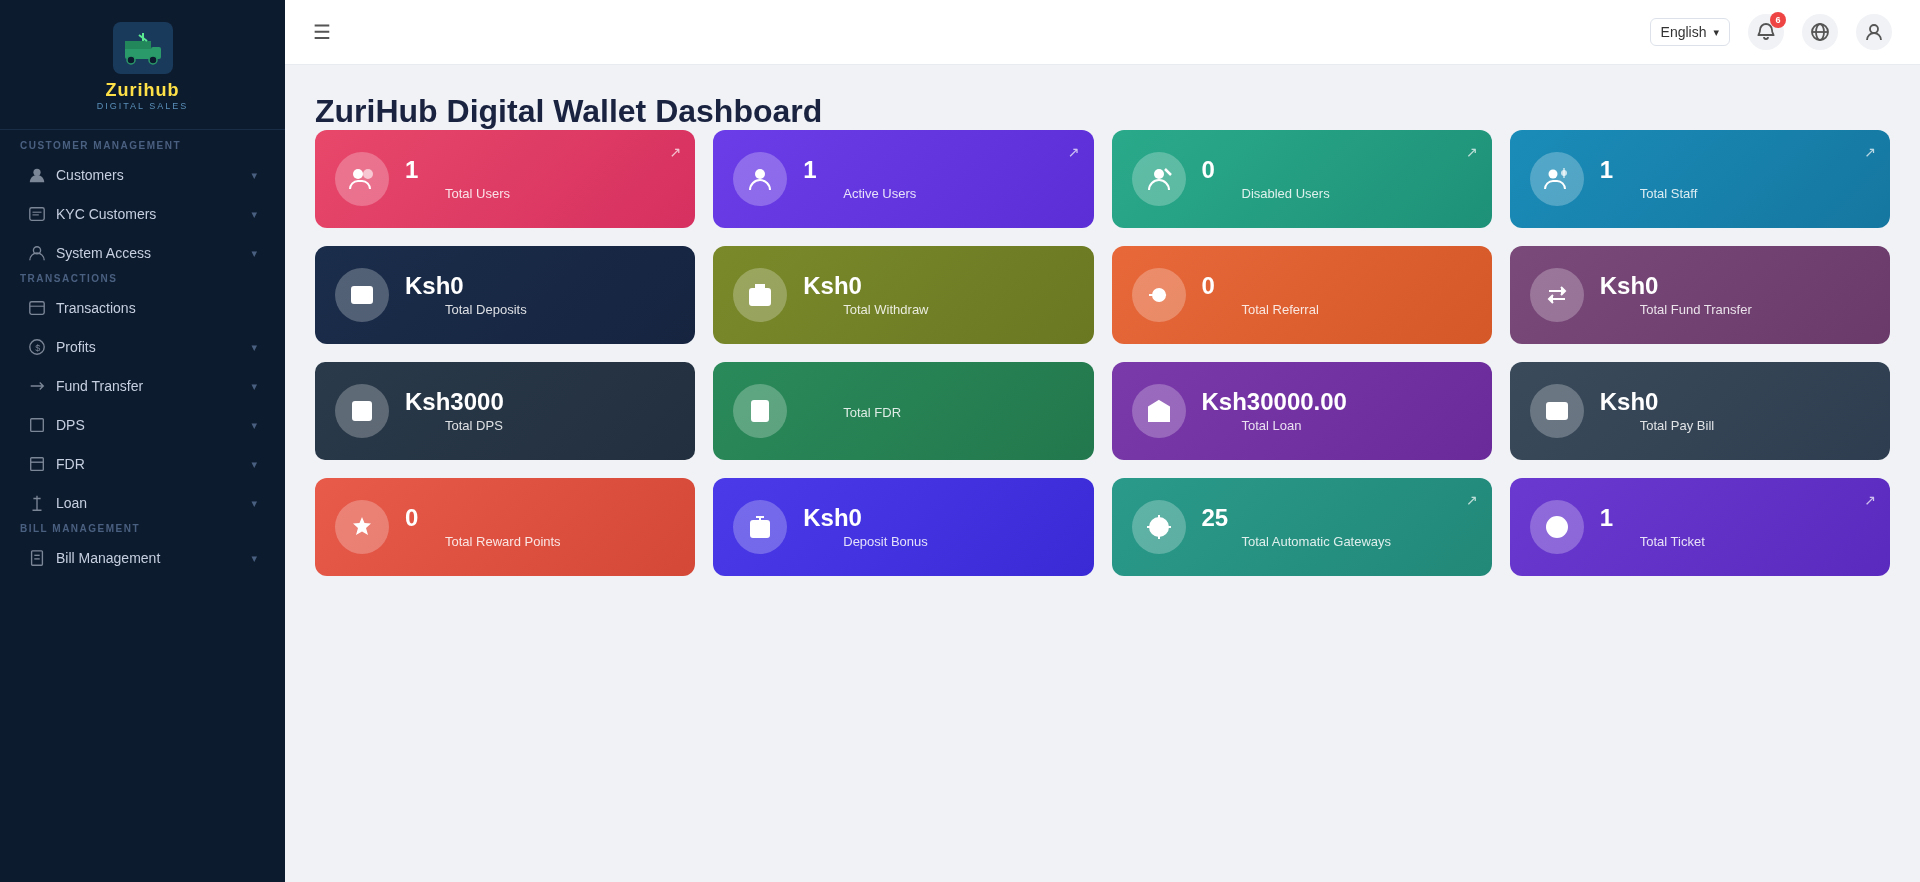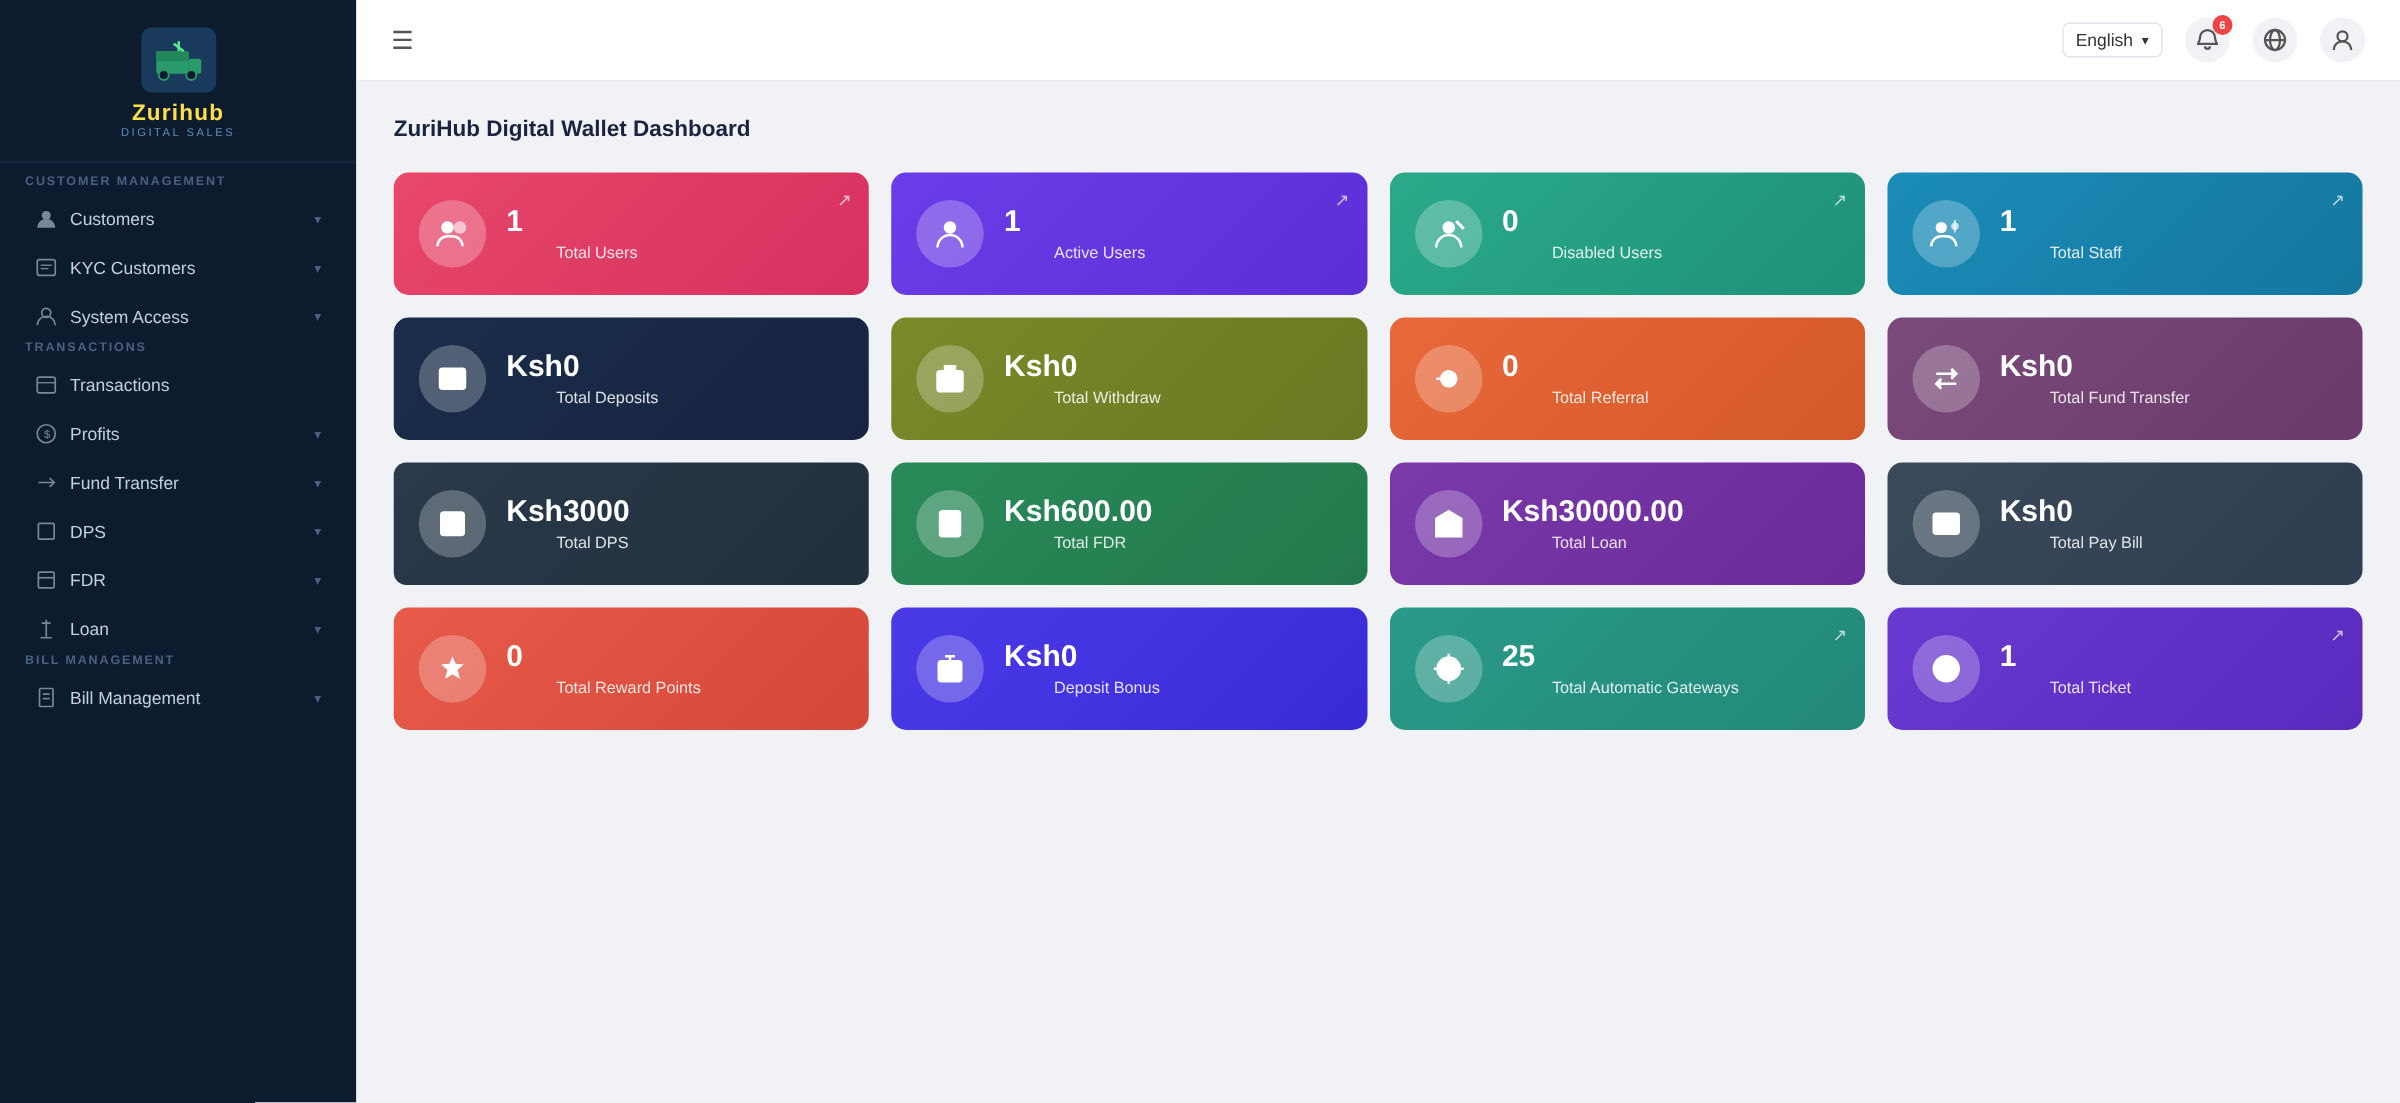--- a/index.html
+++ b/index.html
@@ -128,24 +128,23 @@
     }
 
     
     .dashboard-content {
       flex: 1;
       overflow-y: auto;
       padding: 28px 30px;
       background: #f0f2f5;
     }
     .dashboard-title {
-      font-size: 18px;
+      font-size: 32px;
       font-weight: 700;
       color: #1a2340;
-      margin-bottom: 24px;
     }
 
     
     .cards-grid {
       display: grid;
       grid-template-columns: repeat(4, 1fr);
       gap: 18px;
     }
 
     .stat-card {
@@ -512,21 +511,20 @@
       <div class="stat-card card-green">
         <div class="card-icon-wrap">
           <svg viewBox="0 0 28 28" fill="none" stroke="white" stroke-width="2" xmlns="http://www.w3.org/2000/svg">
             <rect x="6" y="4" width="16" height="20" rx="2"></rect>
             <line x1="10" y1="10" x2="18" y2="10"></line>
             <line x1="10" y1="14" x2="18" y2="14"></line>
             <line x1="10" y1="18" x2="14" y2="18"></line>
           </svg>
         </div>
         <div class="card-text">
-          <div class="card-value">Ksh600.00</div>
           <div class="card-label">Total FDR</div>
         </div>
       </div>
 
       <div class="stat-card card-violet">
         <div class="card-icon-wrap">
           <svg viewBox="0 0 28 28" fill="none" stroke="white" stroke-width="2" xmlns="http://www.w3.org/2000/svg">
             <path d="M14 4 L24 10 L24 24 L4 24 L4 10 Z"></path>
             <circle cx="14" cy="15" r="4"></circle>
             <line x1="14" y1="13" x2="14" y2="17"></line>

